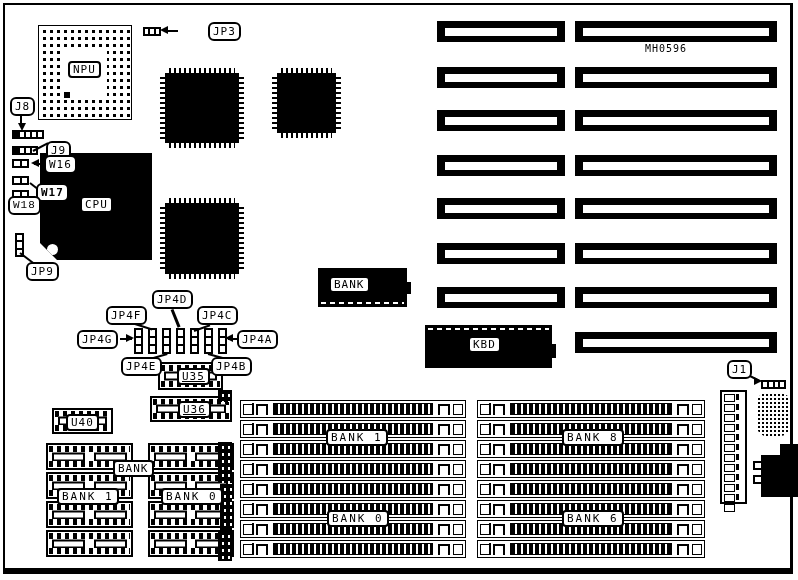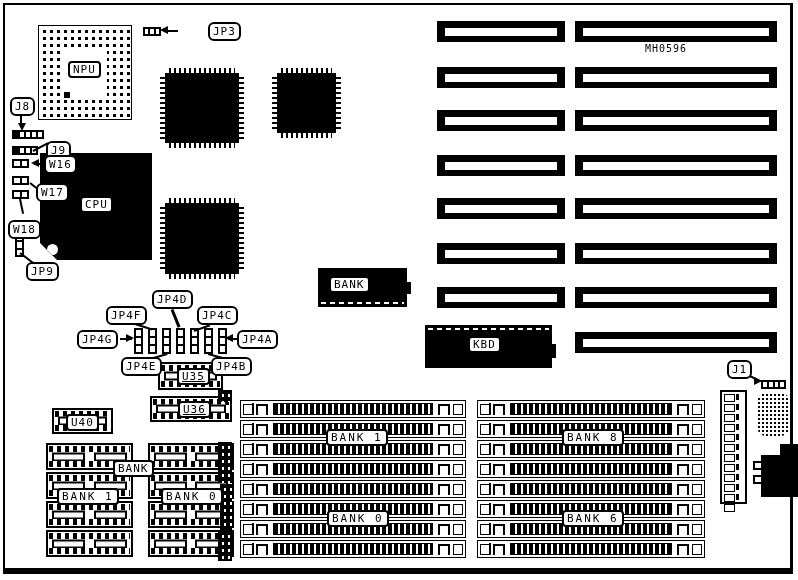--- a/index.html
+++ b/index.html
@@ -173,24 +173,24 @@
   <div class="ln" style="left:21px;top:114px;width:12px;transform:rotate(90deg);"></div>
   <div class="ah d" style="left:18px;top:123px;"></div>
 
   <div class="callout" style="left:46px;top:125px;margin-top:16px;">J9</div>
   <div class="ln" style="left:33px;top:150px;width:17px;transform:rotate(-28deg);"></div>
 
   <div class="callout" style="left:44px;top:155px;">W16</div>
   <div class="ln" style="left:34px;top:163px;width:12px;"></div>
   <div class="ah l" style="left:27px;top:159px;"></div>
 
-  <div class="callout" style="left:36px;top:183px;">W17</div>
+  <div class="callout" style="left:36px;top:183px;font-weight:bold;">W17</div>
   <div class="ln" style="left:30px;top:182px;width:13px;transform:rotate(38deg);"></div>
 
-  <div class="callout" style="left:8px;top:220px;">W18</div>
+  <div class="callout" style="left:8px;top:196px;font-family:Liberation Mono, monospace;">W18</div>
   <div class="ln" style="left:20px;top:198px;width:15px;transform:rotate(78deg);"></div>
 
   <div class="callout" style="left:26px;top:262px;">JP9</div>
   <div class="ln" style="left:20px;top:252px;width:17px;transform:rotate(37deg);"></div>
 
   <div class="jv" style="left:134px;top:328px;width:9px;height:26px;">
       <i></i>
       <i></i>
       <i></i>
     </div>

